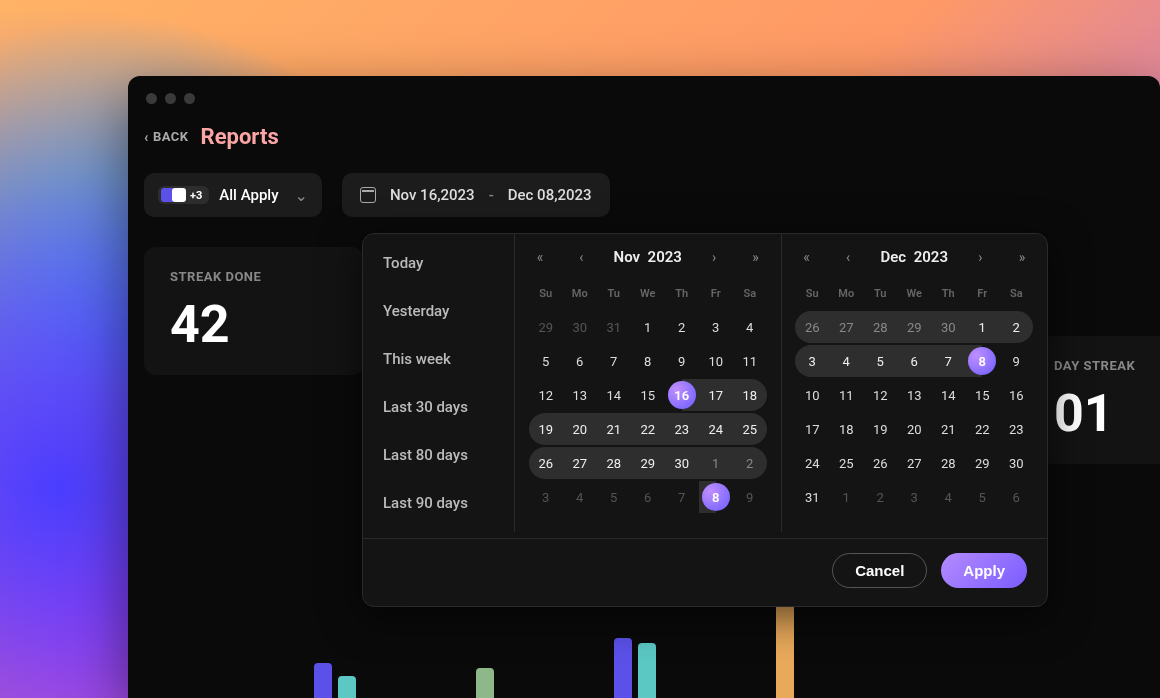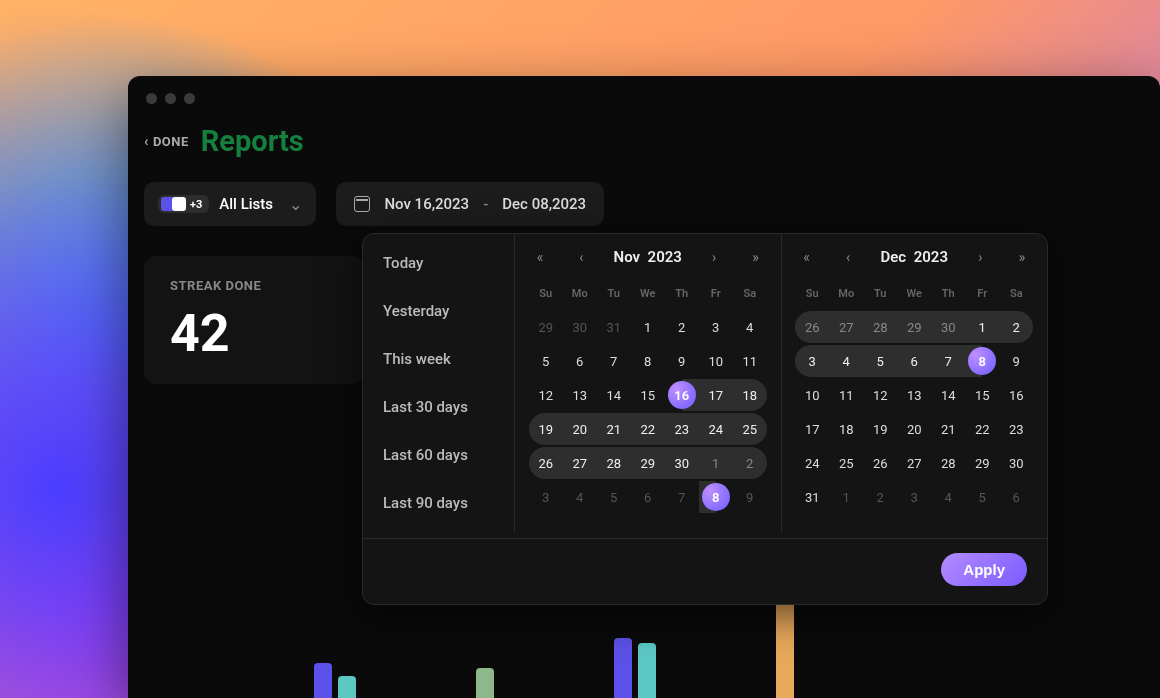--- a/index.html
+++ b/index.html
@@ -49,22 +49,22 @@
     gap: 4px;
     color: #aaa;
     font-size: 13px;
     font-weight: 700;
     letter-spacing: 0.5px;
     cursor: pointer;
   }
   .back-chevron { font-size: 14px; line-height: 1; }
 
   .page-title {
-    color: #15803d;
-    font-size: 29px;
+    color: #fca5a5;
+    font-size: 22px;
     font-weight: 700;
   }
 
   .toolbar {
     display: flex;
     gap: 20px;
     padding: 24px 30px 0 16px;
   }
 
   .lists-selector {
@@ -256,51 +256,55 @@
 
   <div class="window-controls">
     <div class="window-dot"></div>
     <div class="window-dot"></div>
     <div class="window-dot"></div>
   </div>
 
   <div class="header">
     <div class="back-btn">
       <span class="back-chevron">‹</span>
-      <span>DONE</span>
+      <span>BACK</span>
     </div>
     <div class="page-title">Reports</div>
   </div>
 
   <div class="toolbar">
     <div class="lists-selector">
       <span class="lists-icons">
         <span class="list-thumb" style="background:#5b51e8"></span>
         <span class="list-thumb" style="background:#fff;margin-left:-3px"></span>
         <span class="list-more">+3</span>
       </span>
-      <span class="lists-label">All Lists</span>
+      <span class="lists-label">All Apply</span>
       <span class="chevron-down">⌄</span>
     </div>
 
     <div class="date-range">
       <span class="cal-icon"></span>
       <span class="date-text">Nov 16,2023</span>
       <span class="date-text date-dash">-</span>
       <span class="date-text">Dec 08,2023</span>
     </div>
   </div>
 
   <div class="cards">
     <div class="stat-card">
       <div class="stat-label">STREAK DONE</div>
       <div class="stat-value">42</div>
     </div>
   </div>
 
+  <div class="streak-card">
+    <div class="stat-label">DAY STREAK</div>
+    <div class="stat-value">01</div>
+  </div>
 
   <div class="chart-area" id="chart-area">
       <div class="bar-group" style="margin-left: 0px;">
         <div class="bar bar-purple" style="height: 35px;"></div>
         <div class="bar bar-teal" style="height: 22px;"></div>
       </div>
       <div class="bar-group" style="margin-left: 40px;">
         <div class="bar bar-green" style="height: 30px;"></div>
       </div>
       <div class="bar-group" style="margin-left: 40px;">
@@ -312,21 +316,21 @@
       </div>
     </div>
 
   <div class="datepicker">
     <div class="dp-body">
       <div class="presets" id="presets">
           <div class="preset-item">Today</div>
           <div class="preset-item">Yesterday</div>
           <div class="preset-item">This week</div>
           <div class="preset-item">Last 30 days</div>
-          <div class="preset-item">Last 60 days</div>
+          <div class="preset-item">Last 80 days</div>
           <div class="preset-item">Last 90 days</div>
         </div>
 
       <div class="calendar-pane" id="cal-left">
         <div class="cal-header">
           <span class="cal-nav">«</span>
           <span class="cal-nav">‹</span>
           <span class="cal-title">
             <span>Nov</span>&nbsp;&nbsp;<span>2023</span>
           </span>
@@ -449,17 +453,18 @@
             <div class="day faded">1</div>
             <div class="day faded">2</div>
             <div class="day faded">3</div>
             <div class="day faded">4</div>
             <div class="day faded">5</div>
             <div class="day faded row-end">6</div>
           </div>
       </div>
     </div>
     <div class="dp-footer">
+      <button class="btn btn-cancel">Cancel</button>
       <button class="btn btn-apply">Apply</button>
     </div>
   </div>
 
 </div>
 
 </body></html>

